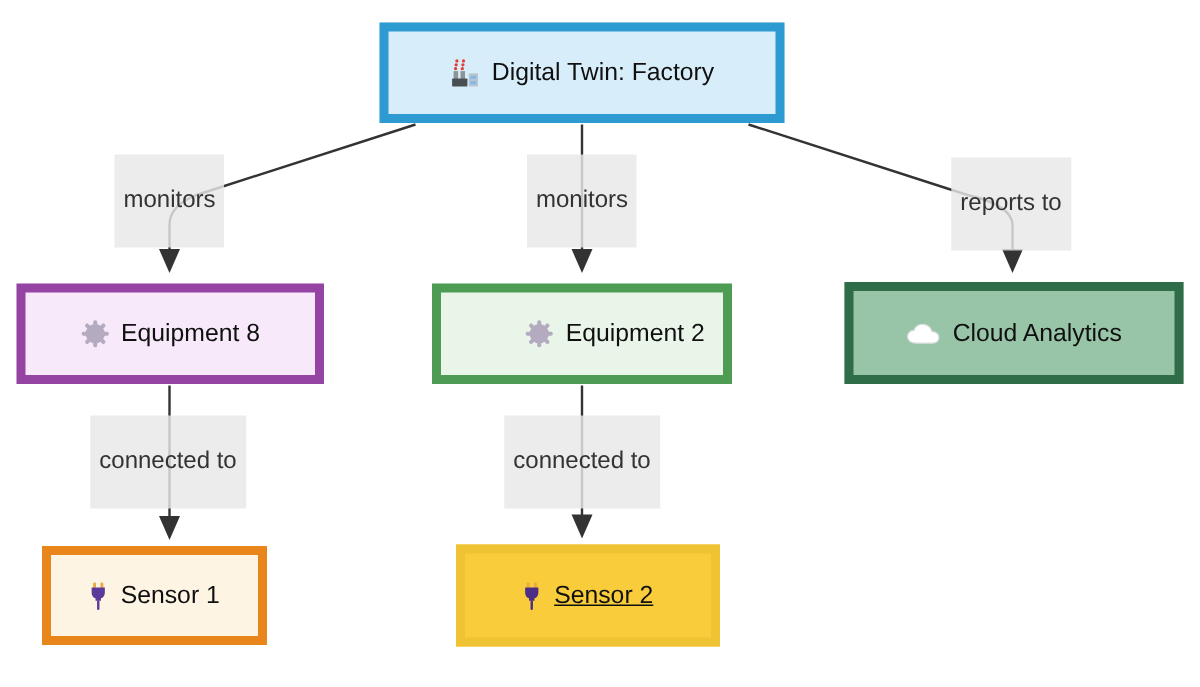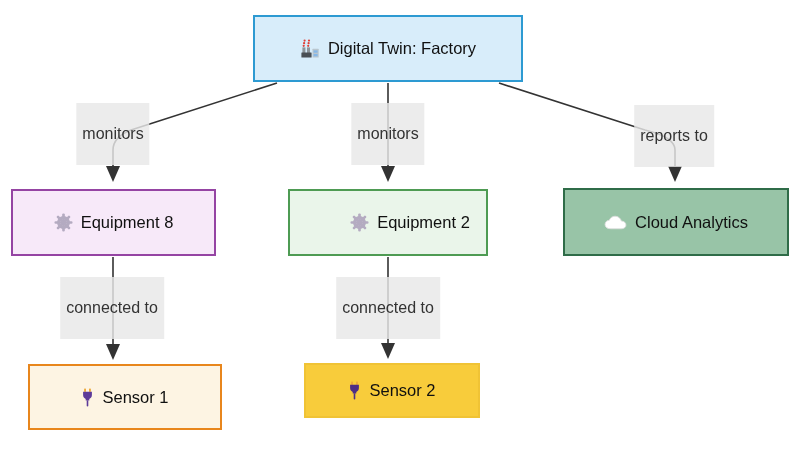--- a/index.html
+++ b/index.html
@@ -34,39 +34,39 @@
     background: rgba(232,232,232,0.82);
     color: #333333;
     font-size: 16px;
     line-height: 1.25;
     padding: 21px 6px;
     white-space: nowrap;
   }
   .node {
     position: absolute;
     box-sizing: border-box;
-    border: 2px solid #737373;
+    border: 6px solid #737373;
     display: flex;
     align-items: center;
     justify-content: center;
     gap: 8px;
     font-size: 16.5px;
     color: #101010;
   }
   .node .icon {
     display: inline-flex;
     align-items: center;
     flex: 0 0 auto;
   }
   #node-factory  { left: 253px; top: 15px;  width: 270px; height: 67px; }
   #node-eq1      { left: 11px;  top: 189px; width: 205px; height: 67px; }
   #node-eq2      { left: 288px; top: 189px; width: 200px; height: 67px; }
   #node-cloud    { left: 563px; top: 188px; width: 226px; height: 68px; }
-  #node-sensor1  { left: 28px;  top: 364px; width: 194px; height: 66px; }
-  #node-sensor2  { left: 304px; top: 363px; width: 176px; height: 55px; }
+  #node-sensor1  { left: 28px;  top: 364px; width: 150px; height: 66px; }
+  #node-sensor2  { left: 304px; top: 363px; width: 176px; height: 68px; text-decoration: underline; }
 
   #edge-label-1 { left: 113px; top: 134px; }
   #edge-label-2 { left: 388px; top: 134px; }
   #edge-label-3 { left: 674px; top: 136px; }
   #edge-label-4 { left: 112px; top: 308px; }
   #edge-label-5 { left: 388px; top: 308px; }
 </style>
 </head>
 <body>
 

